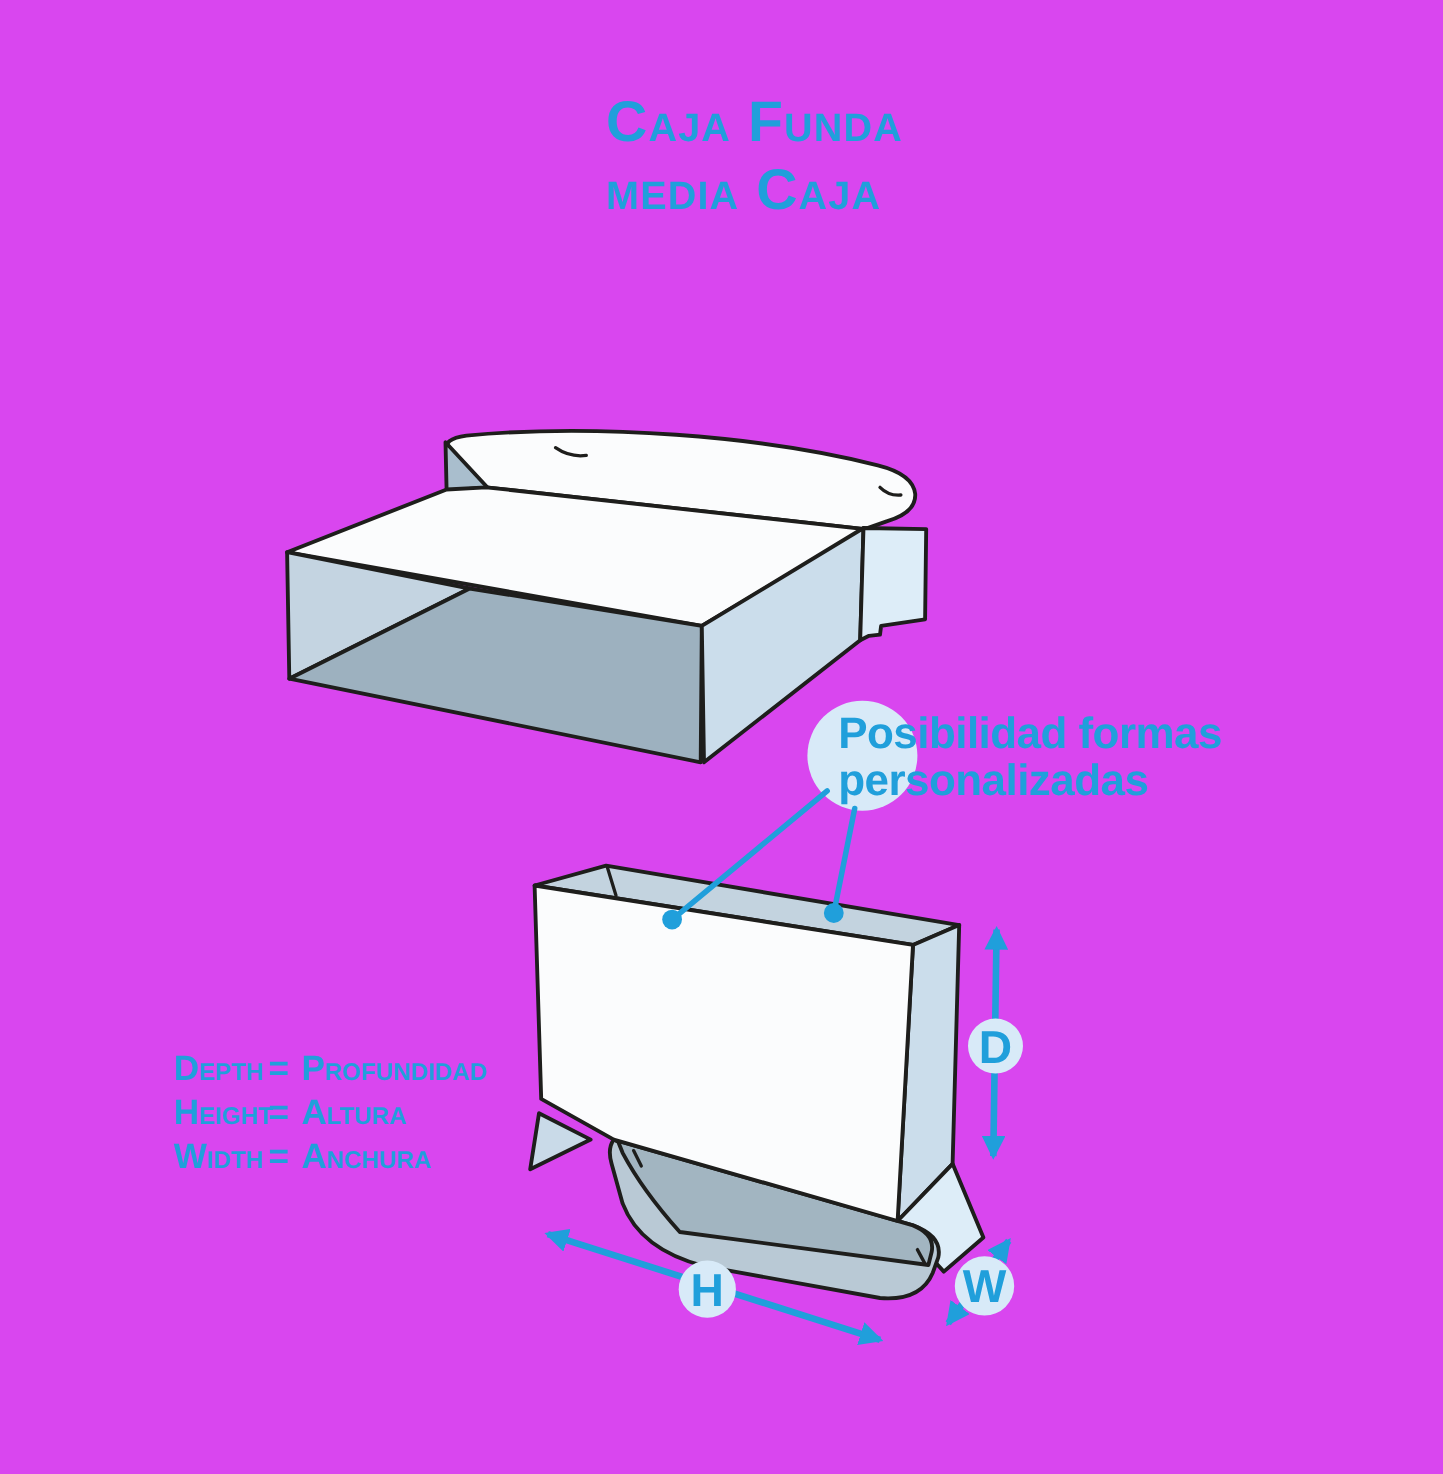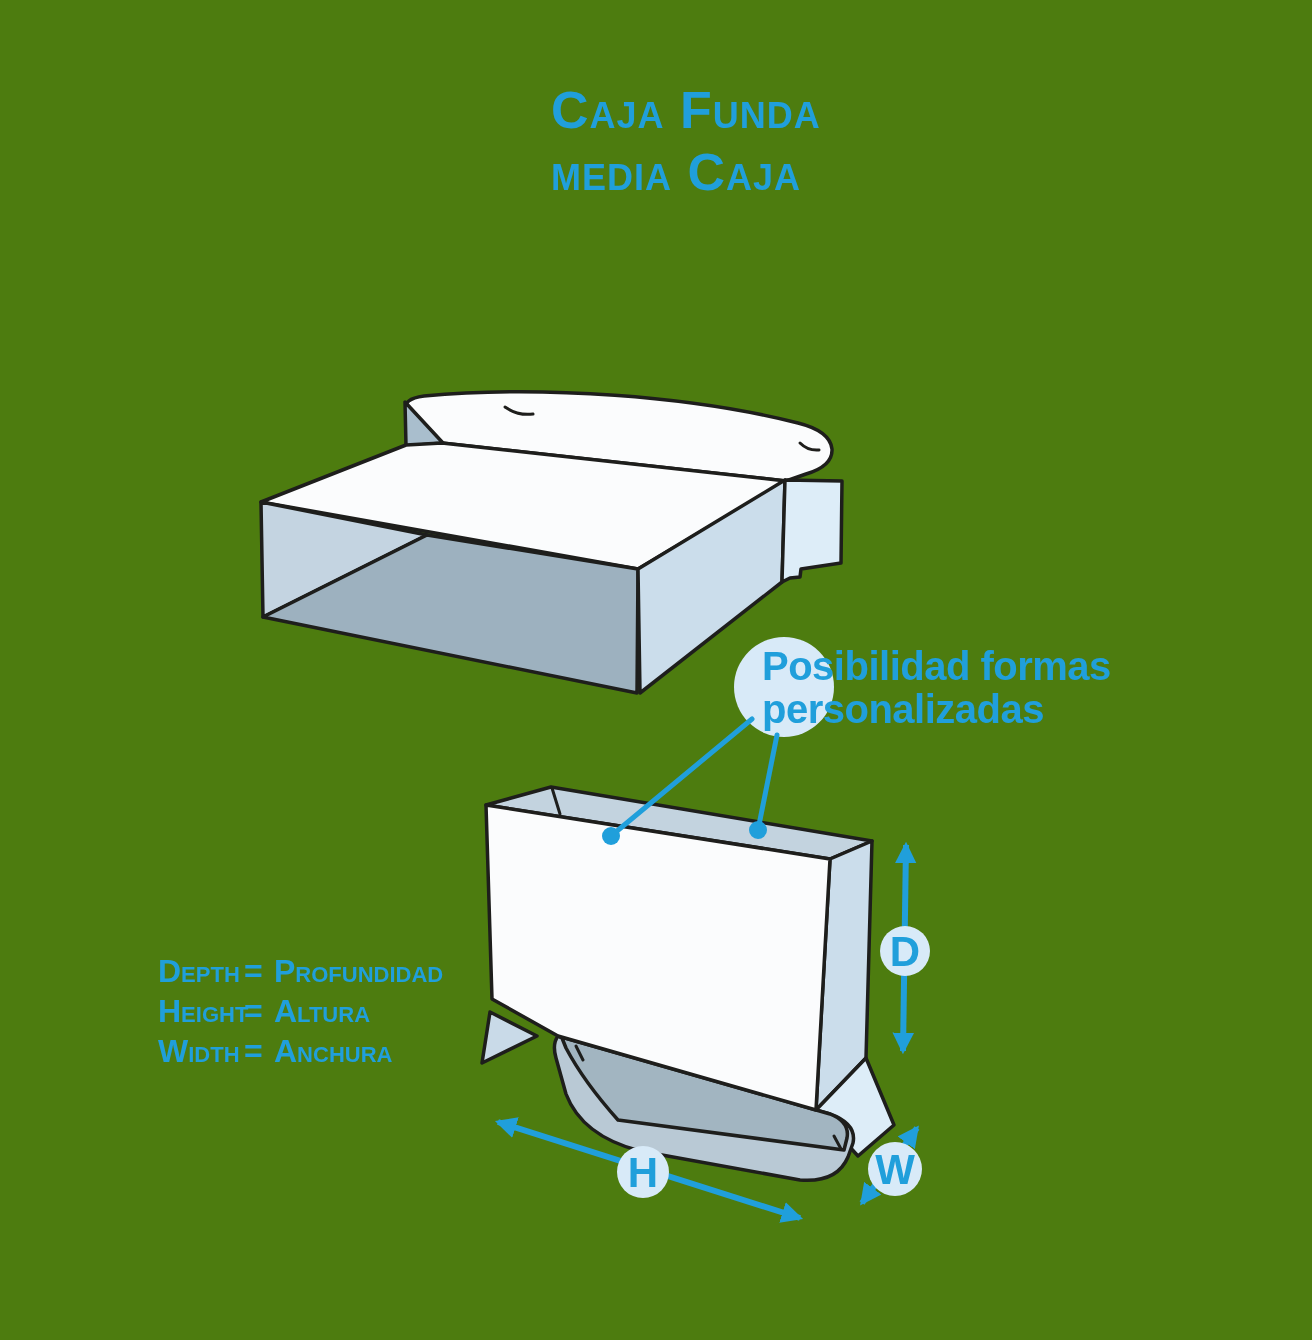--- a/index.html
+++ b/index.html
@@ -8,21 +8,21 @@
     background: #ffffff;
     width: 1312px;
     height: 1340px;
     overflow: hidden;
     font-family: "Liberation Sans", sans-serif;
   }
   .canvas {
     position: relative;
     width: 1312px;
     height: 1340px;
-    background: #4d7c0f;
+    background: #d946ef;
   }
   svg { display: block; }
 
   
   .shape {
     stroke: var(--outline, #1e1e1c);
     stroke-width: 3.5;
     stroke-linejoin: round;
     stroke-linecap: round;
   }

